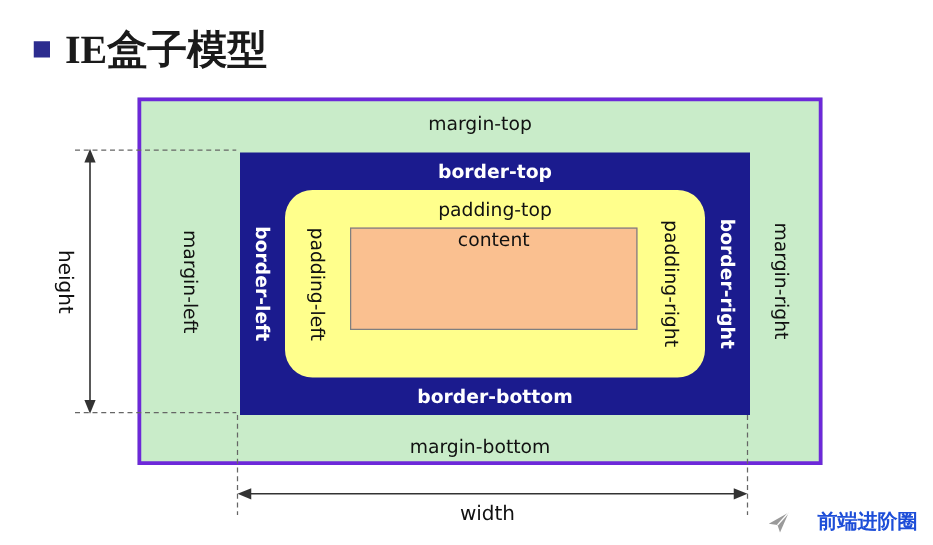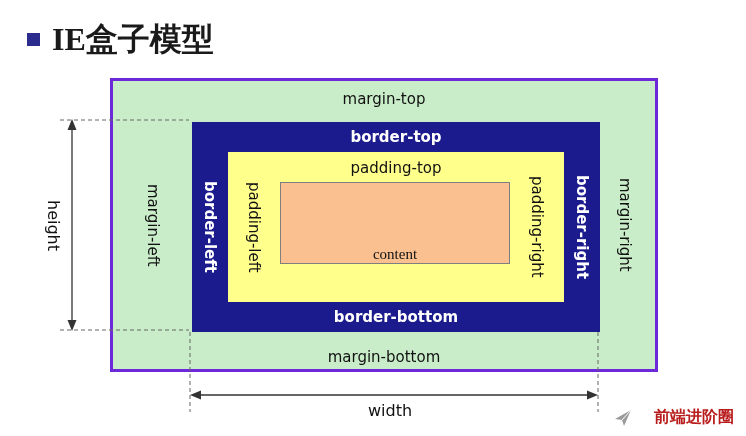--- a/index.html
+++ b/index.html
@@ -11,24 +11,24 @@
   .title-row{position:absolute;left:27px;top:20px;display:flex;align-items:flex-start;}
   .title-bullet{width:13px;height:13px;background:#2c2c8f;margin-top:13px;margin-right:12px;flex:0 0 auto;}
   .page-title{font-family:"Liberation Serif","DejaVu Serif",serif;font-size:32px;font-weight:bold;line-height:1.2;color:#1a1a1a;}
 
   
   .margin-box{position:absolute;left:110px;top:78px;width:548px;height:294px;
     background:#c9ecc9;border:3px solid #6d28d9;box-sizing:border-box;}
   .border-box{position:absolute;left:79px;top:41px;width:408px;height:210px;
     background:#1b1b8e;box-sizing:border-box;}
   .padding-box{position:absolute;left:36px;top:30px;width:336px;height:150px;
-    background:#ffff8c;box-sizing:border-box;}
+    background:#ffff8c;box-sizing:border-box;border-radius:22px;}
   .content-box{position:absolute;left:52px;top:30px;width:230px;height:82px;
     background:#fac090;border:1px solid #7f7f7f;box-sizing:border-box;
-    display:flex;align-items:flex-end;justify-content:center;font-family:Liberation Serif, serif;}
+    display:flex;align-items:flex-start;justify-content:center;}
 
   .hlabel{position:absolute;left:0;width:100%;text-align:center;font-size:15px;}
   .hlabel.top{top:9px;}
   .hlabel.btop{top:6px;}
   .hlabel.ptop{top:7px;}
   .hlabel.pbottom{bottom:9px;}
   .hlabel.bbottom{bottom:6px;}
   .hlabel.bottom{bottom:3px;}
   .white-label{color:#ffffff;font-weight:bold;}
 
@@ -43,21 +43,21 @@
 
   
   .height-label{position:absolute;left:38px;top:120px;width:30px;height:210px;
     display:flex;align-items:center;justify-content:center;}
   .width-label{position:absolute;left:186px;top:401px;width:408px;text-align:center;font-size:16px;}
 
   .arrows-svg{position:absolute;left:0;top:0;pointer-events:none;}
 
   
   .watermark{position:absolute;right:12px;bottom:8px;display:flex;align-items:center;gap:22px;
-    color:#b91c1c;font-weight:bold;font-size:16px;}
+    color:#1d4ed8;font-weight:bold;font-size:16px;}
   .watermark svg{display:block;}
 </style>
 </head>
 <body>
 
 <div class="canvas">
 
   <div class="title-row">
     <span class="title-bullet"></span>
     <span class="page-title">IE盒子模型</span>

